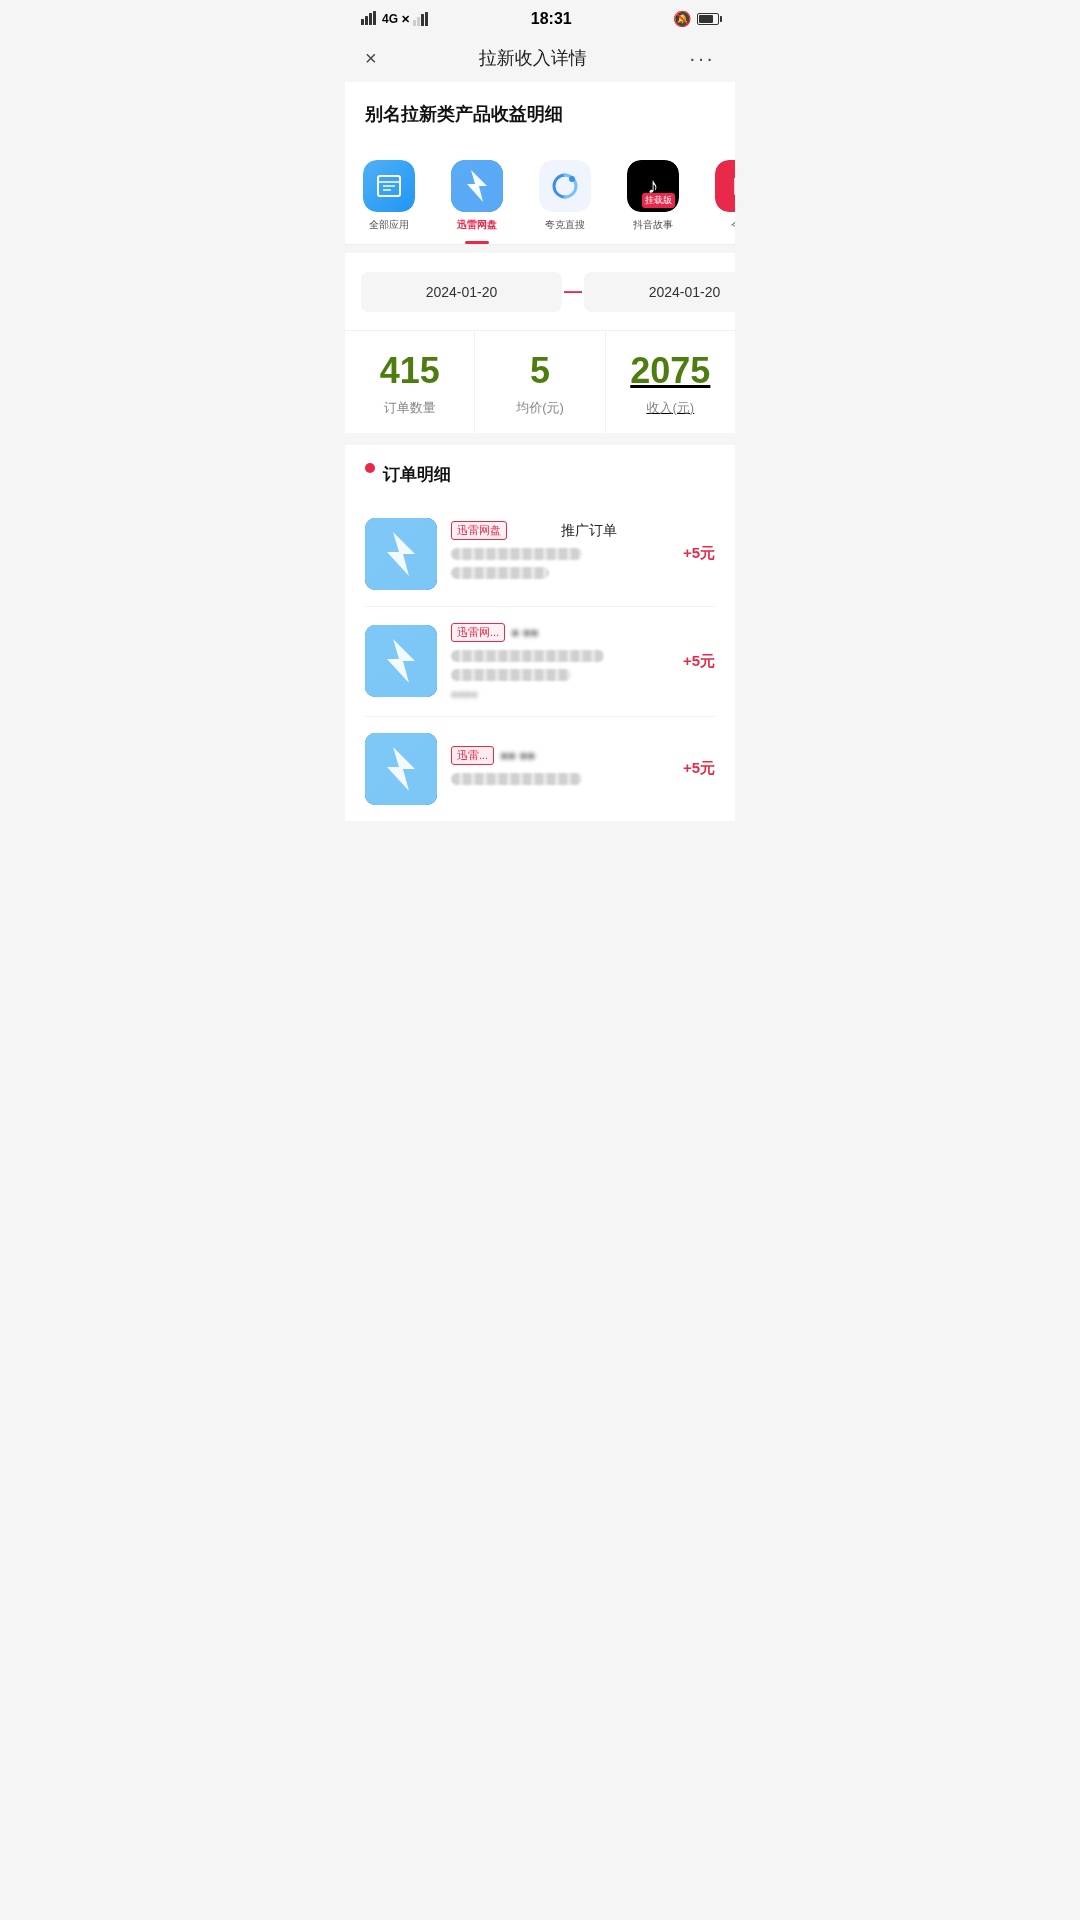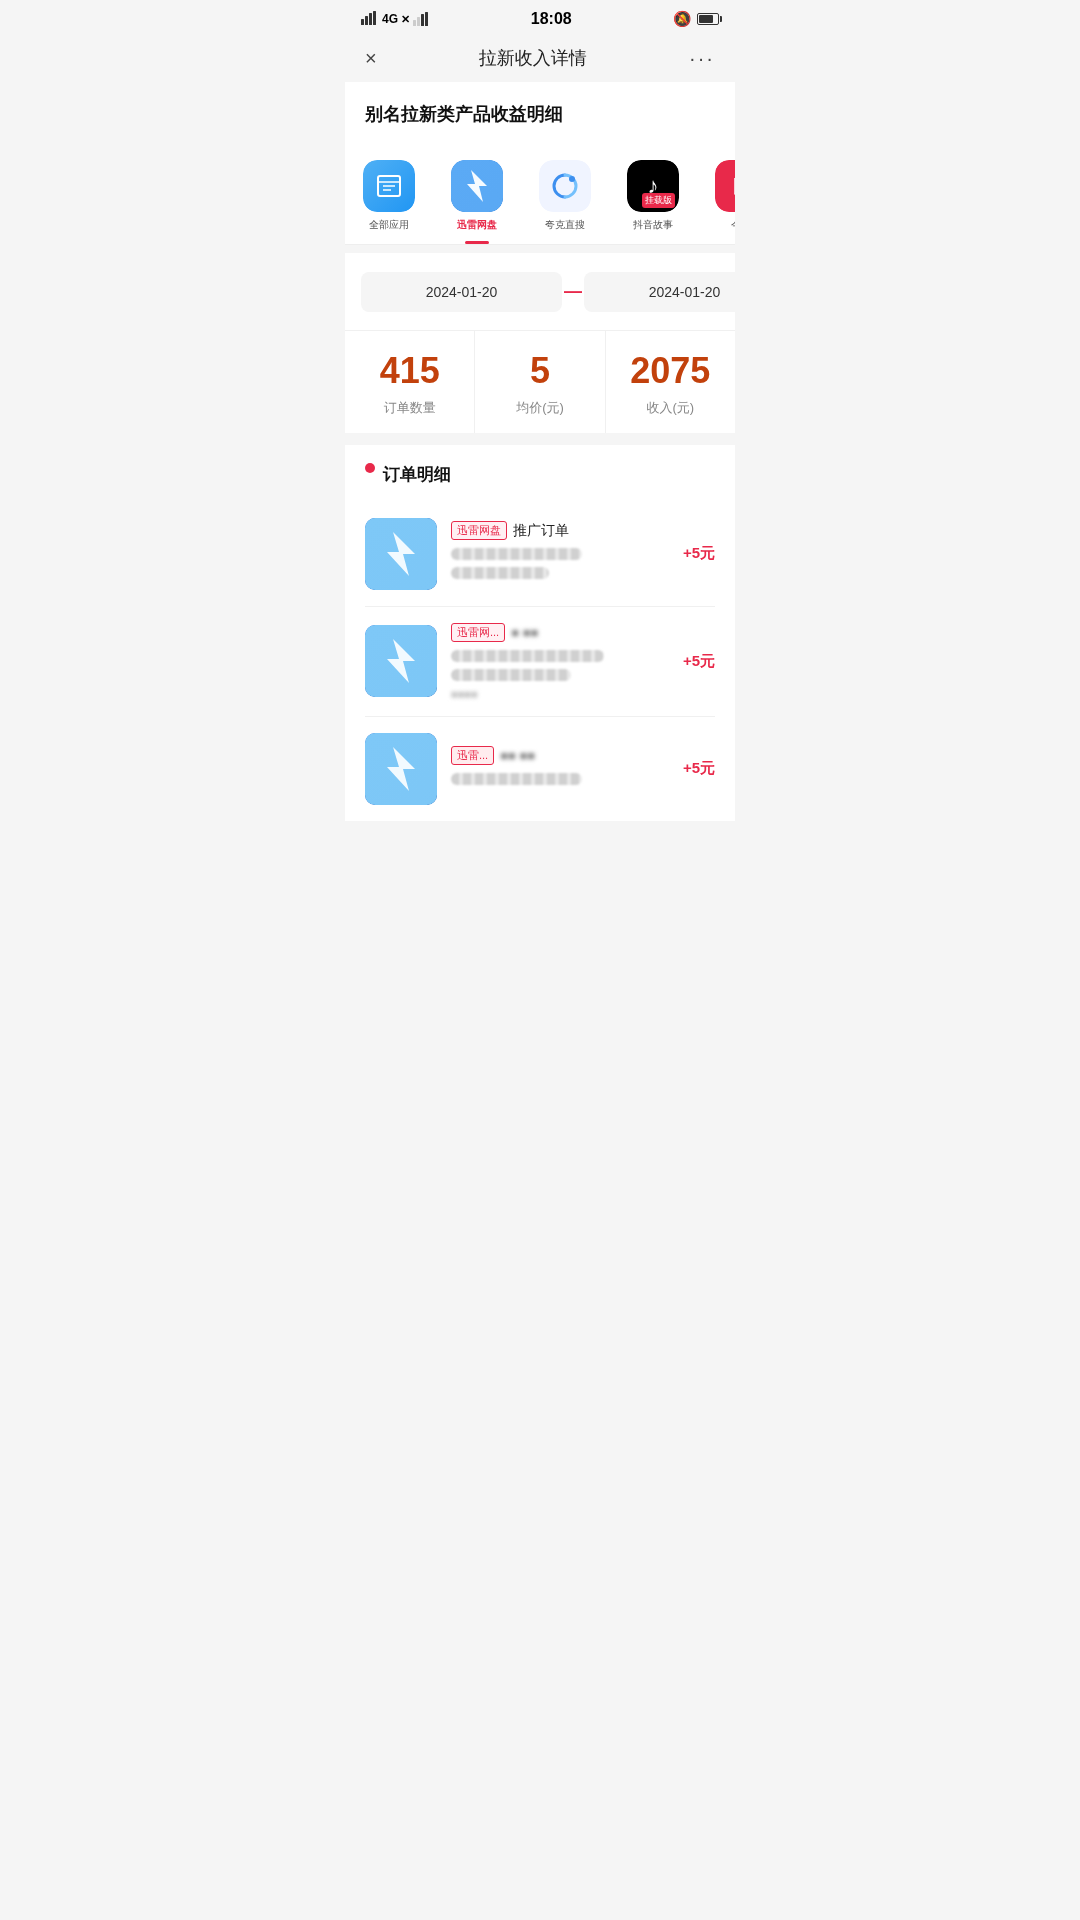--- a/index.html
+++ b/index.html
@@ -196,25 +196,25 @@
       display: flex;
       border-top: 1px solid #f0f0f0;
       margin-top: 0;
     }
     .stat-item {
       flex: 1;
       text-align: center;
       padding: 20px 10px 16px;
       border-right: 1px solid #f0f0f0;
     }
-    .stat-item:last-child { border-right: none; }
+    .stat-item:last-child { border-right: none; text-decoration: underline; }
     .stat-value {
       font-size: 36px;
       font-weight: 800;
-      color: #c2410c;
+      color: #4d7c0f;
       line-height: 1.1;
       margin-bottom: 8px;
     }
     .stat-label {
       font-size: 13px;
       color: #888;
     }
 
     
     .order-section {
@@ -272,20 +272,21 @@
       border: 1px solid #e8294a;
       color: #e8294a;
       font-size: 11px;
       padding: 1px 5px;
       border-radius: 3px;
     }
     .order-tag-label {
       font-size: 14px;
       color: #222;
       font-weight: 500;
+      margin-left: 48px;
     }
     .order-amount {
       color: #e8294a;
       font-size: 15px;
       font-weight: 600;
       white-space: nowrap;
     }
 
     
     .bird-svg {
@@ -320,21 +321,21 @@
     </span>
     <span>4G</span>
     <span style="font-size:11px;">✕</span>
     <svg width="16" height="14" viewBox="0 0 16 14" fill="none">
       <rect x="0" y="8" width="3" height="6" rx="0.5" fill="#ccc"></rect>
       <rect x="4" y="5" width="3" height="9" rx="0.5" fill="#ccc"></rect>
       <rect x="8" y="2" width="3" height="12" rx="0.5" fill="#333"></rect>
       <rect x="12" y="0" width="3" height="14" rx="0.5" fill="#333"></rect>
     </svg>
   </div>
-  <div class="status-center">18:08</div>
+  <div class="status-center">18:31</div>
   <div class="status-right">
     <span style="font-size:15px;">🔕</span>
     <div class="battery-icon">
       <div class="battery-fill"></div>
     </div>
   </div>
 </div>
 
 <div class="header">
   <span class="header-close">×</span>

